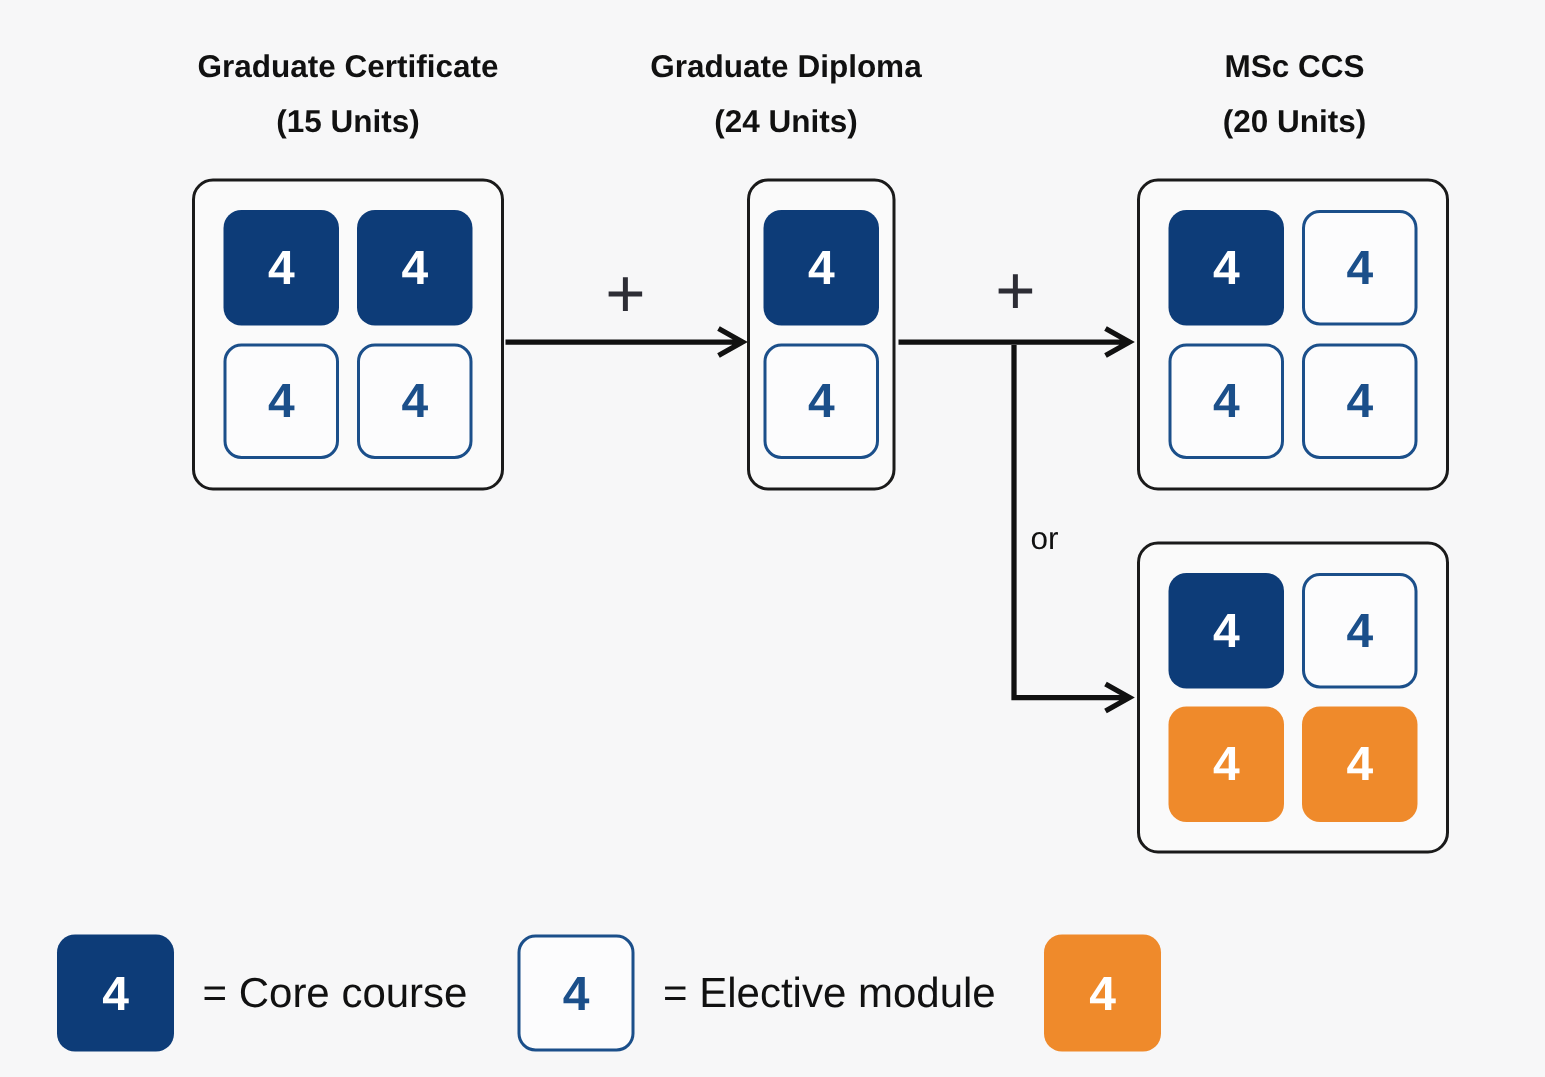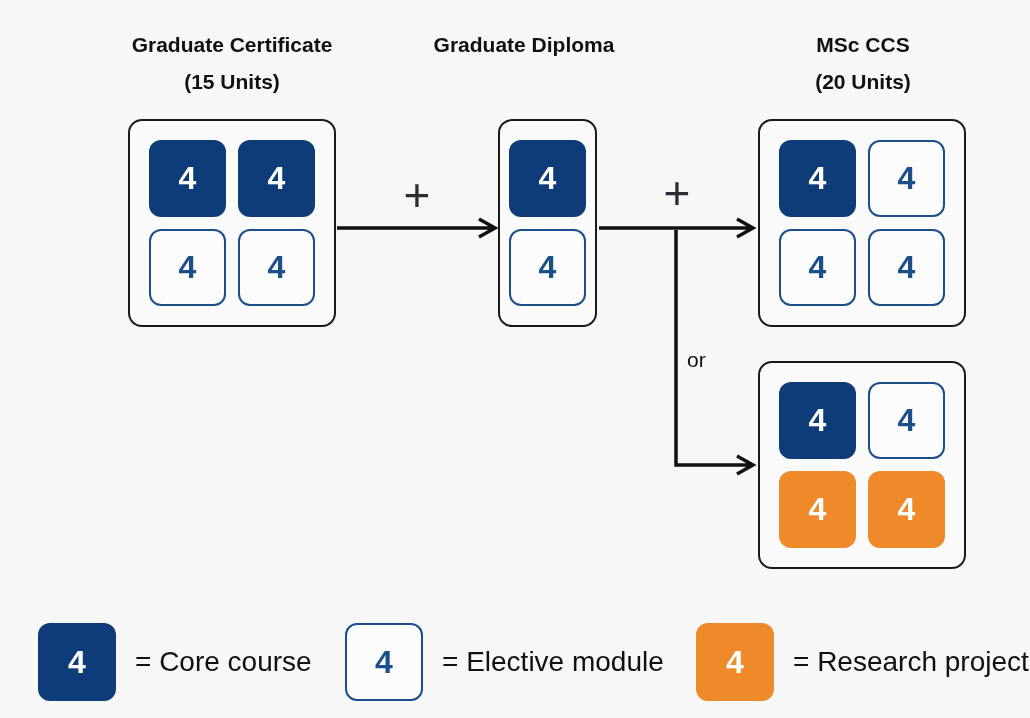--- a/index.html
+++ b/index.html
@@ -118,20 +118,21 @@
 <body>
 
 <div class="canvas">
 
   <div class="stage-title" id="title-cert">
     <span class="line">Graduate Certificate</span>
     <span class="line">(15 Units)</span>
   </div>
   <div class="stage-title" id="title-diploma">
     <span class="line">Graduate Diploma</span>
+    <span class="line">(24 Units)</span>
   </div>
   <div class="stage-title" id="title-msc">
     <span class="line">MSc CCS</span>
     <span class="line">(20 Units)</span>
   </div>
 
   <div class="box" id="box-cert">
     <div class="tile core">4</div>
     <div class="tile core">4</div>
     <div class="tile elective">4</div>
@@ -170,16 +171,15 @@
   <div class="legend-item" id="legend-core">
     <div class="tile core">4</div>
     <div class="legend-label">= Core course</div>
   </div>
   <div class="legend-item" id="legend-elective">
     <div class="tile elective">4</div>
     <div class="legend-label">= Elective module</div>
   </div>
   <div class="legend-item" id="legend-research">
     <div class="tile research">4</div>
-    <div class="legend-label">= Research project</div>
   </div>
 
 </div>
 
 </body></html>

